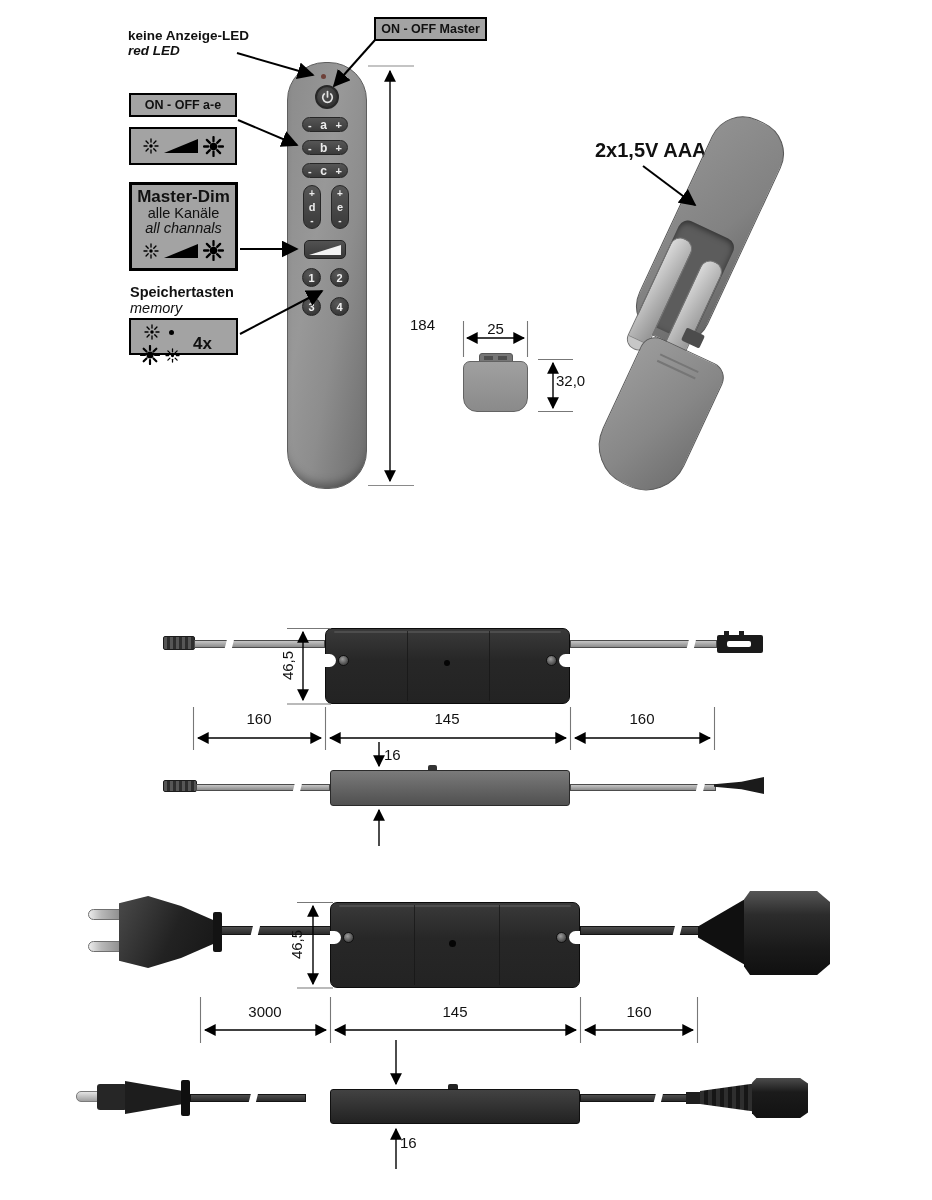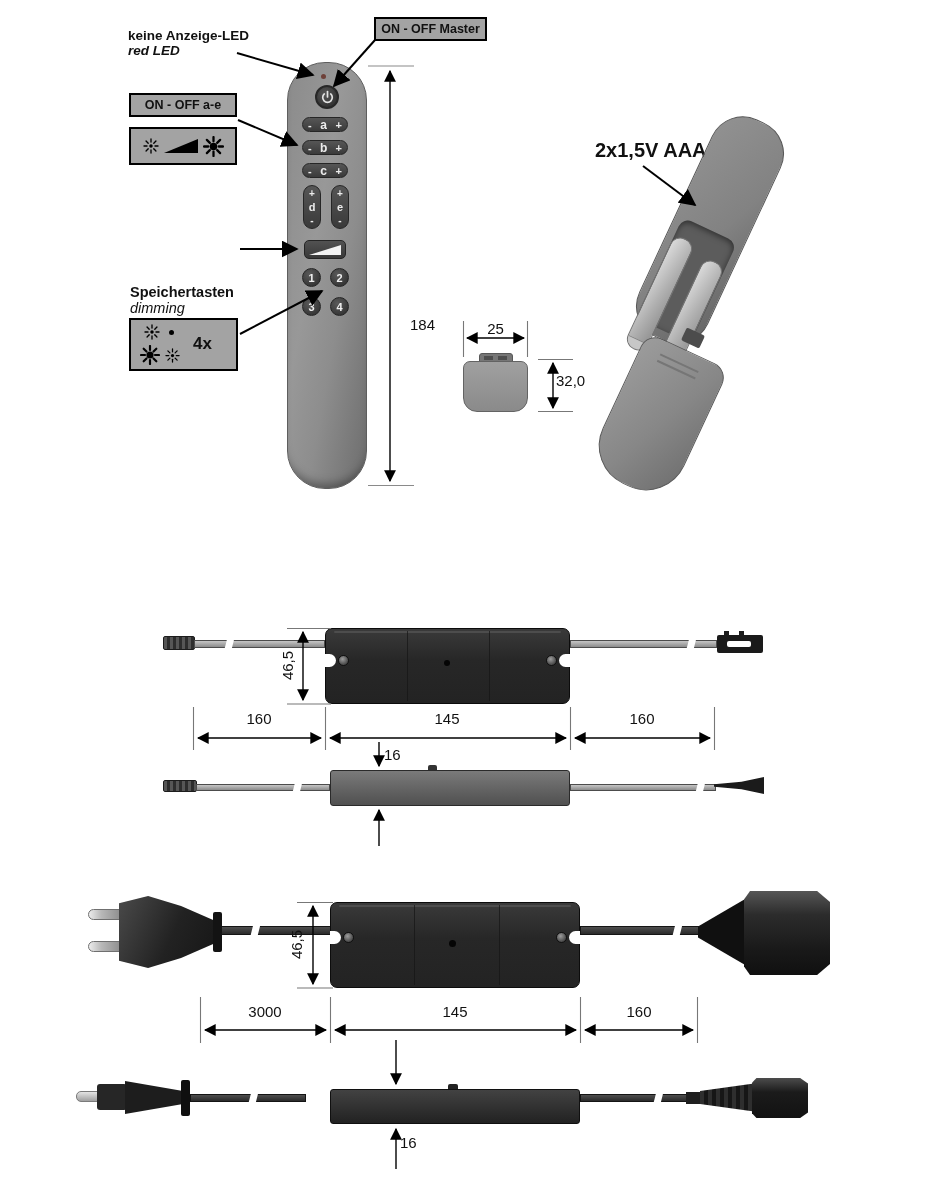--- a/index.html
+++ b/index.html
@@ -147,29 +147,45 @@
       </svg>
     <svg width="36" height="18" viewBox="0 0 36 18">
         <polygon points="1,16 35,16 35,2" fill="#000"></polygon>
       </svg>
     <svg width="21" height="21">
         <use href="#sun-big"></use>
       </svg>
   </div>
 
   
+  <div class="frame" style="left:129px;top:182px;width:109px;height:89px;border-width:3px;text-align:center;padding-top:2px">
+    <div style="font-weight:bold;font-size:17px;line-height:19px">Master-Dim</div>
+    <div style="font-size:14.5px;line-height:15px">alle Kanäle</div>
+    <div style="font-size:14.5px;line-height:15px;font-style:italic">all channals</div>
+    <div style="display:flex;align-items:center;justify-content:center;gap:4px;margin-top:4px">
+      <svg width="16" height="16">
+          <use href="#sun"></use>
+        </svg>
+      <svg width="36" height="18" viewBox="0 0 36 18">
+          <polygon points="1,16 35,16 35,2" fill="#000"></polygon>
+        </svg>
+      <svg width="21" height="21">
+          <use href="#sun-big"></use>
+        </svg>
+    </div>
+  </div>
 
   
   <div class="abs" style="left:130px;top:284px;font-size:14.5px;line-height:16px">
     <div style="font-weight:bold">Speichertasten</div>
-    <div style="font-style:italic">dimming</div>
-  </div>
-
-  
-  <div class="frame" style="left:129px;top:318px;width:109px;height:53px">
+    <div style="font-style:italic">memory</div>
+  </div>
+
+  
+  <div class="frame" style="left:129px;top:318px;width:109px;height:37px">
     <div class="memicons">
       <svg class="abs" style="left:13px;top:4px" width="16" height="16">
           <use href="#sun"></use>
         </svg>
       <div class="dot4" style="left:38px;top:10px"></div>
       <svg class="abs" style="left:9px;top:25px" width="20" height="20">
           <use href="#sun-big"></use>
         </svg>
       <svg class="abs" style="left:34px;top:28px" width="15" height="15">
           <use href="#sun"></use>

